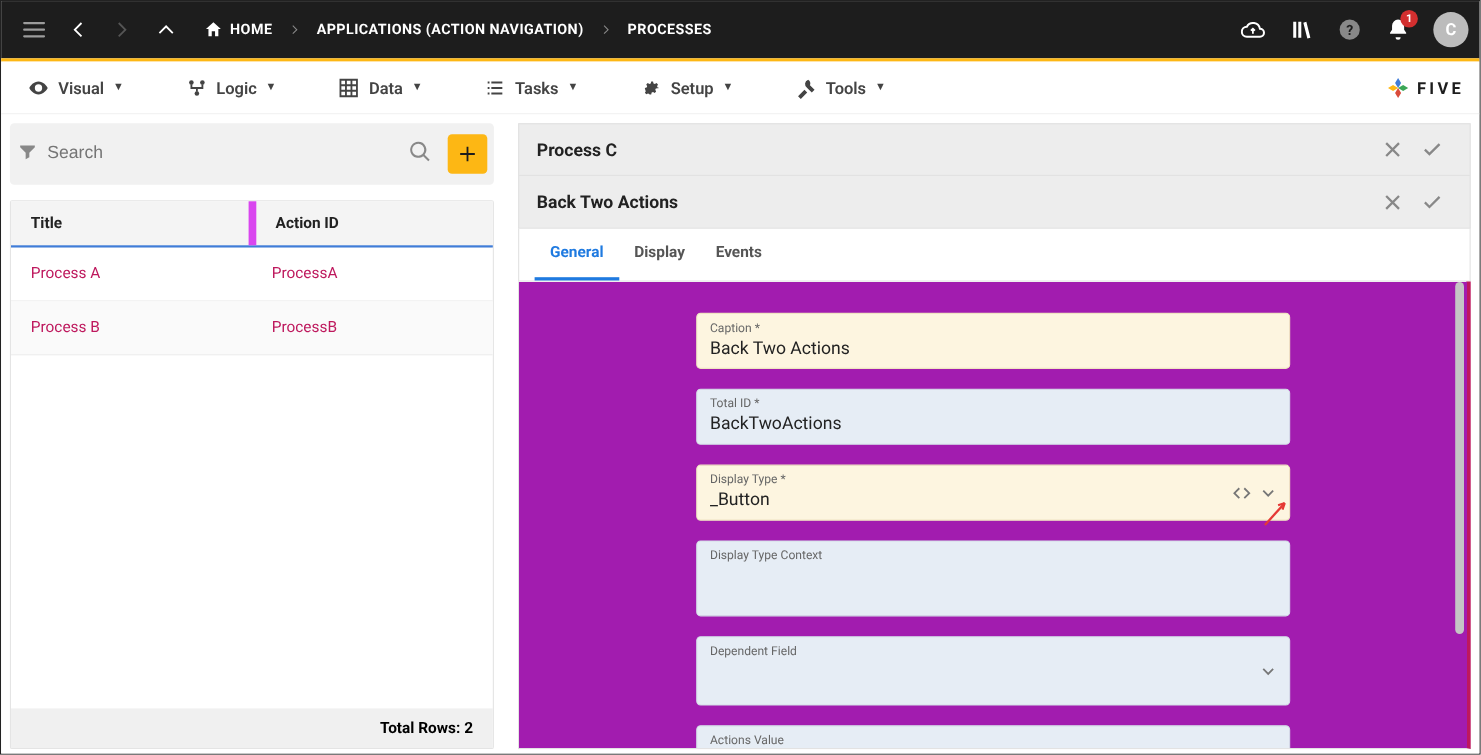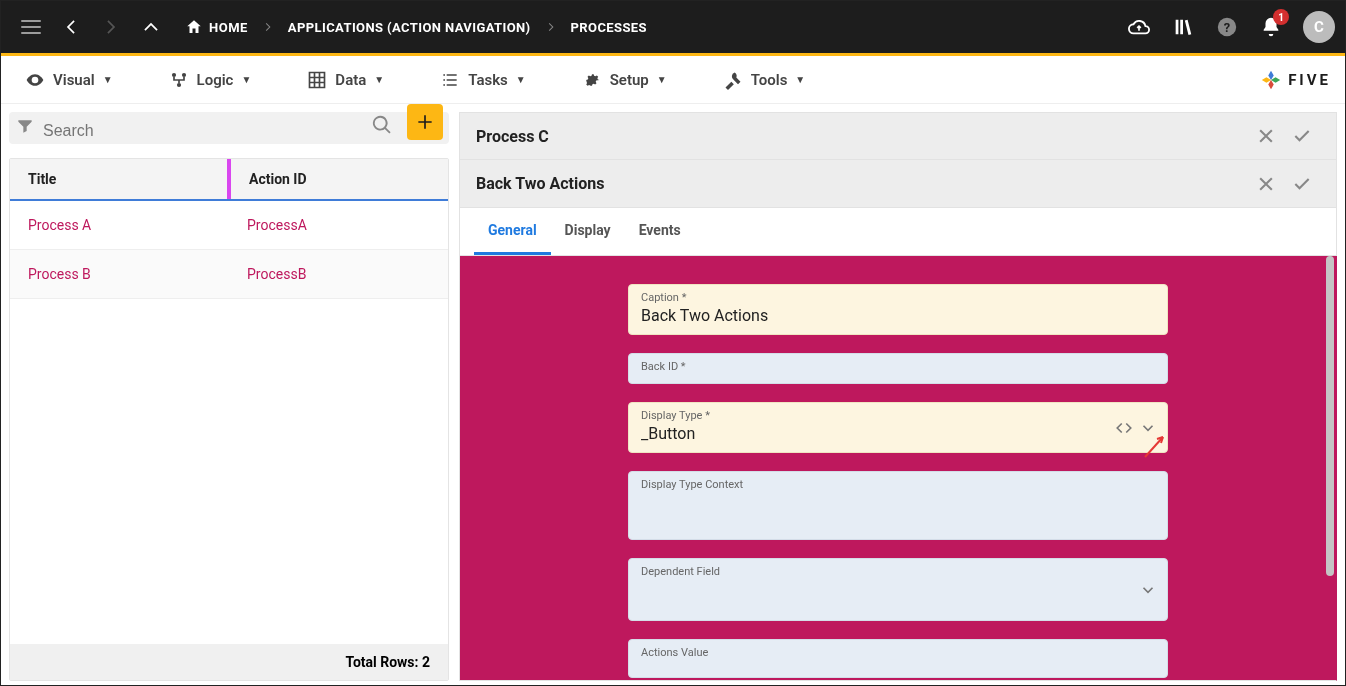--- a/index.html
+++ b/index.html
@@ -88,23 +88,23 @@
   
   .layout {
     display:flex; height: calc(686px - 52px - 3px - 44px - 2px);
     padding: 8px; gap: 10px;
     background:#fff;
   }
   .left-panel {
     width:440px; display:flex; flex-direction:column;
   }
   .search-bar {
-    display:flex; align-items:flex-end;
+    display:flex; align-items:center;
     background:#f1f1f1; border-radius:4px;
-    padding: 4px 6px; height:32px; gap:8px;
+    padding: 4px 6px; height:56px; gap:8px;
   }
   .search-bar .filter-ic svg { width:20px; height:20px; fill:#888; }
   .search-bar input {
     flex:1; border:none; background:transparent; outline:none;
     font-size:16px; color:#555;
   }
   .search-bar .search-ic svg { width:22px; height:22px; fill:#888; cursor:pointer; }
   .add-btn {
     width:36px; height:36px; background:#fdb714; border-radius:4px;
     display:flex; align-items:center; justify-content:center;
@@ -115,32 +115,32 @@
   .table-box {
     margin-top:14px; border:1px solid #e4e4e4; background:#fff;
     flex:1; display:flex; flex-direction:column; border-radius:2px;
   }
   .table-head {
     display:flex; background:#f4f4f4; border-bottom:2px solid #3f7cd8;
   }
   .table-head .th {
     padding:12px 18px; font-weight:700; font-size:14px; color:#222; flex:1;
   }
-  .table-head .th + .th { border-left:4px solid #d946ef; }
+  .table-head .th + .th { border-left:7px solid #d946ef; }
   .table-body { flex:1; overflow:auto; }
   .tr { display:flex; border-bottom:1px solid #eee; cursor:pointer; }
   .tr:nth-child(even){ background:#fafafa; }
   .tr .td { padding:16px 18px; font-size:14px; color:#be185d; flex:1; }
   .table-foot {
     background:#f0f0f0; padding:10px 18px; text-align:right;
     font-size:14px; font-weight:700; color:#000000;
   }
 
   
-  .right-panel { flex:1; display:flex; flex-direction:column; }
+  .right-panel { flex:1; display:flex; flex-direction:column;margin-left:12px; }
   .panel-header {
     height:48px; background:#ededed; display:flex; align-items:center;
     padding:0 16px; border:1px solid #e2e2e2;
   }
   .panel-header + .panel-header { border-top:none; }
   .panel-header .ph-title { font-size:16px; font-weight:700; color:#222; flex:1; }
   .panel-header .ph-action {
     width:36px; height:36px; display:flex; align-items:center; justify-content:center;
     cursor:pointer;
   }
@@ -150,21 +150,21 @@
     display:flex; border-bottom:1px solid #e4e4e4; padding: 0 14px;
     background:#fff; border-left:1px solid #e2e2e2; border-right:1px solid #e2e2e2;
   }
   .tab {
     padding:14px 14px; font-size:14px; font-weight:700; cursor:pointer; color:#555;
   }
   .tab.active { color:#1f7ae0; border-bottom:3px solid #1f7ae0; }
 
   .form-area {
     flex:1; overflow:auto; padding: 28px 0 20px 0;
-    background:#be185d; border-left:1px solid #e2e2e2; border-right:1px solid #be185d;
+    background:#a21caf; border-left:1px solid #e2e2e2; border-right:4px solid #be185d;
     border-bottom:1px solid #e2e2e2; position:relative;
   }
   .form-col { width: 540px; margin:0 auto; display:flex; flex-direction:column; gap:18px; }
 
   .field {
     border:1px solid; border-radius:4px; padding:6px 12px 8px 12px;
     position:relative;
   }
   .field.yellow { background:#fdf5e0; border-color:#f0e4c2; }
   .field.blue { background:#e6edf5; border-color:#d4dde8; }
@@ -401,21 +401,22 @@
     <div class="form-area">
       <div class="scroll-thumb"></div>
       <div class="form-col">
 
         <div class="field yellow">
           <label>Caption *</label>
           <div class="value">Back Two Actions</div>
         </div>
 
         <div class="field blue">
-          <label>Back ID *</label>
+          <label>Total ID *</label>
+          <div class="value">BackTwoActions</div>
         </div>
 
         <div class="field yellow">
           <label>Display Type *</label>
           <div class="value">_Button</div>
           <div class="field-icons">
             <svg viewBox="0 0 24 24">
                 <path d="M9 6l-6 6 6 6M15 6l6 6-6 6" stroke="#777" stroke-width="2.2" fill="none"></path>
               </svg>
             <svg viewBox="0 0 24 24">

